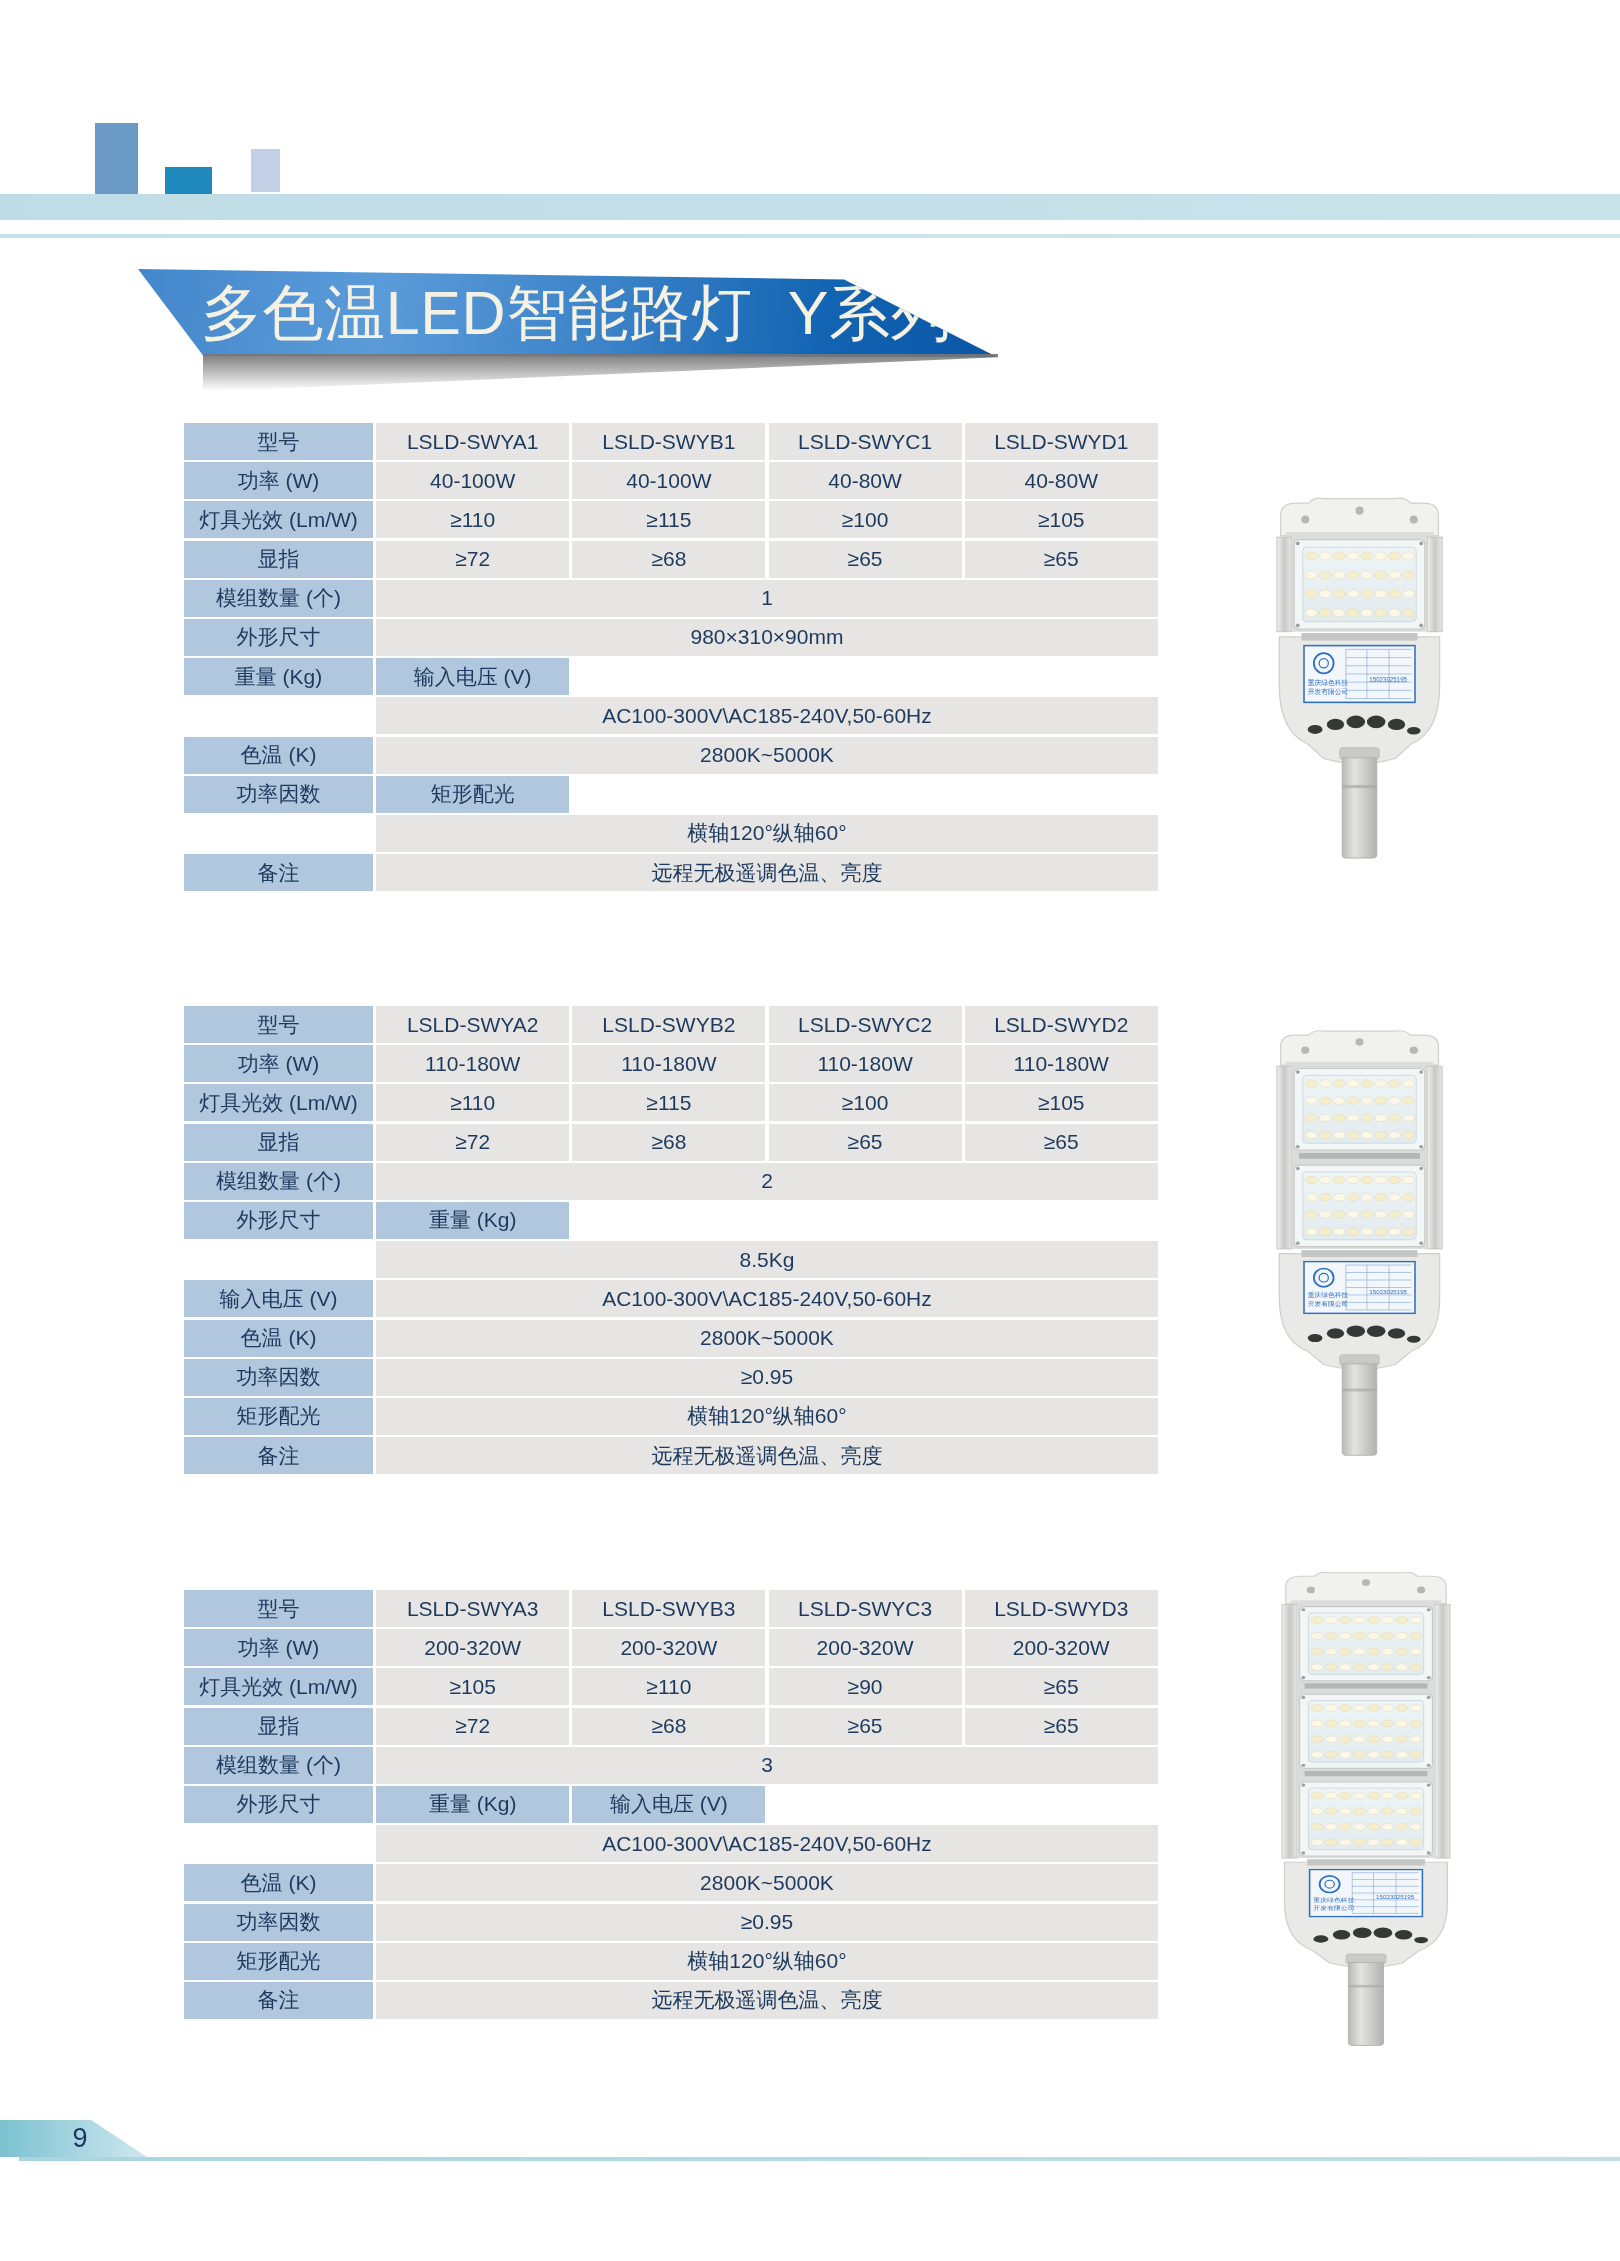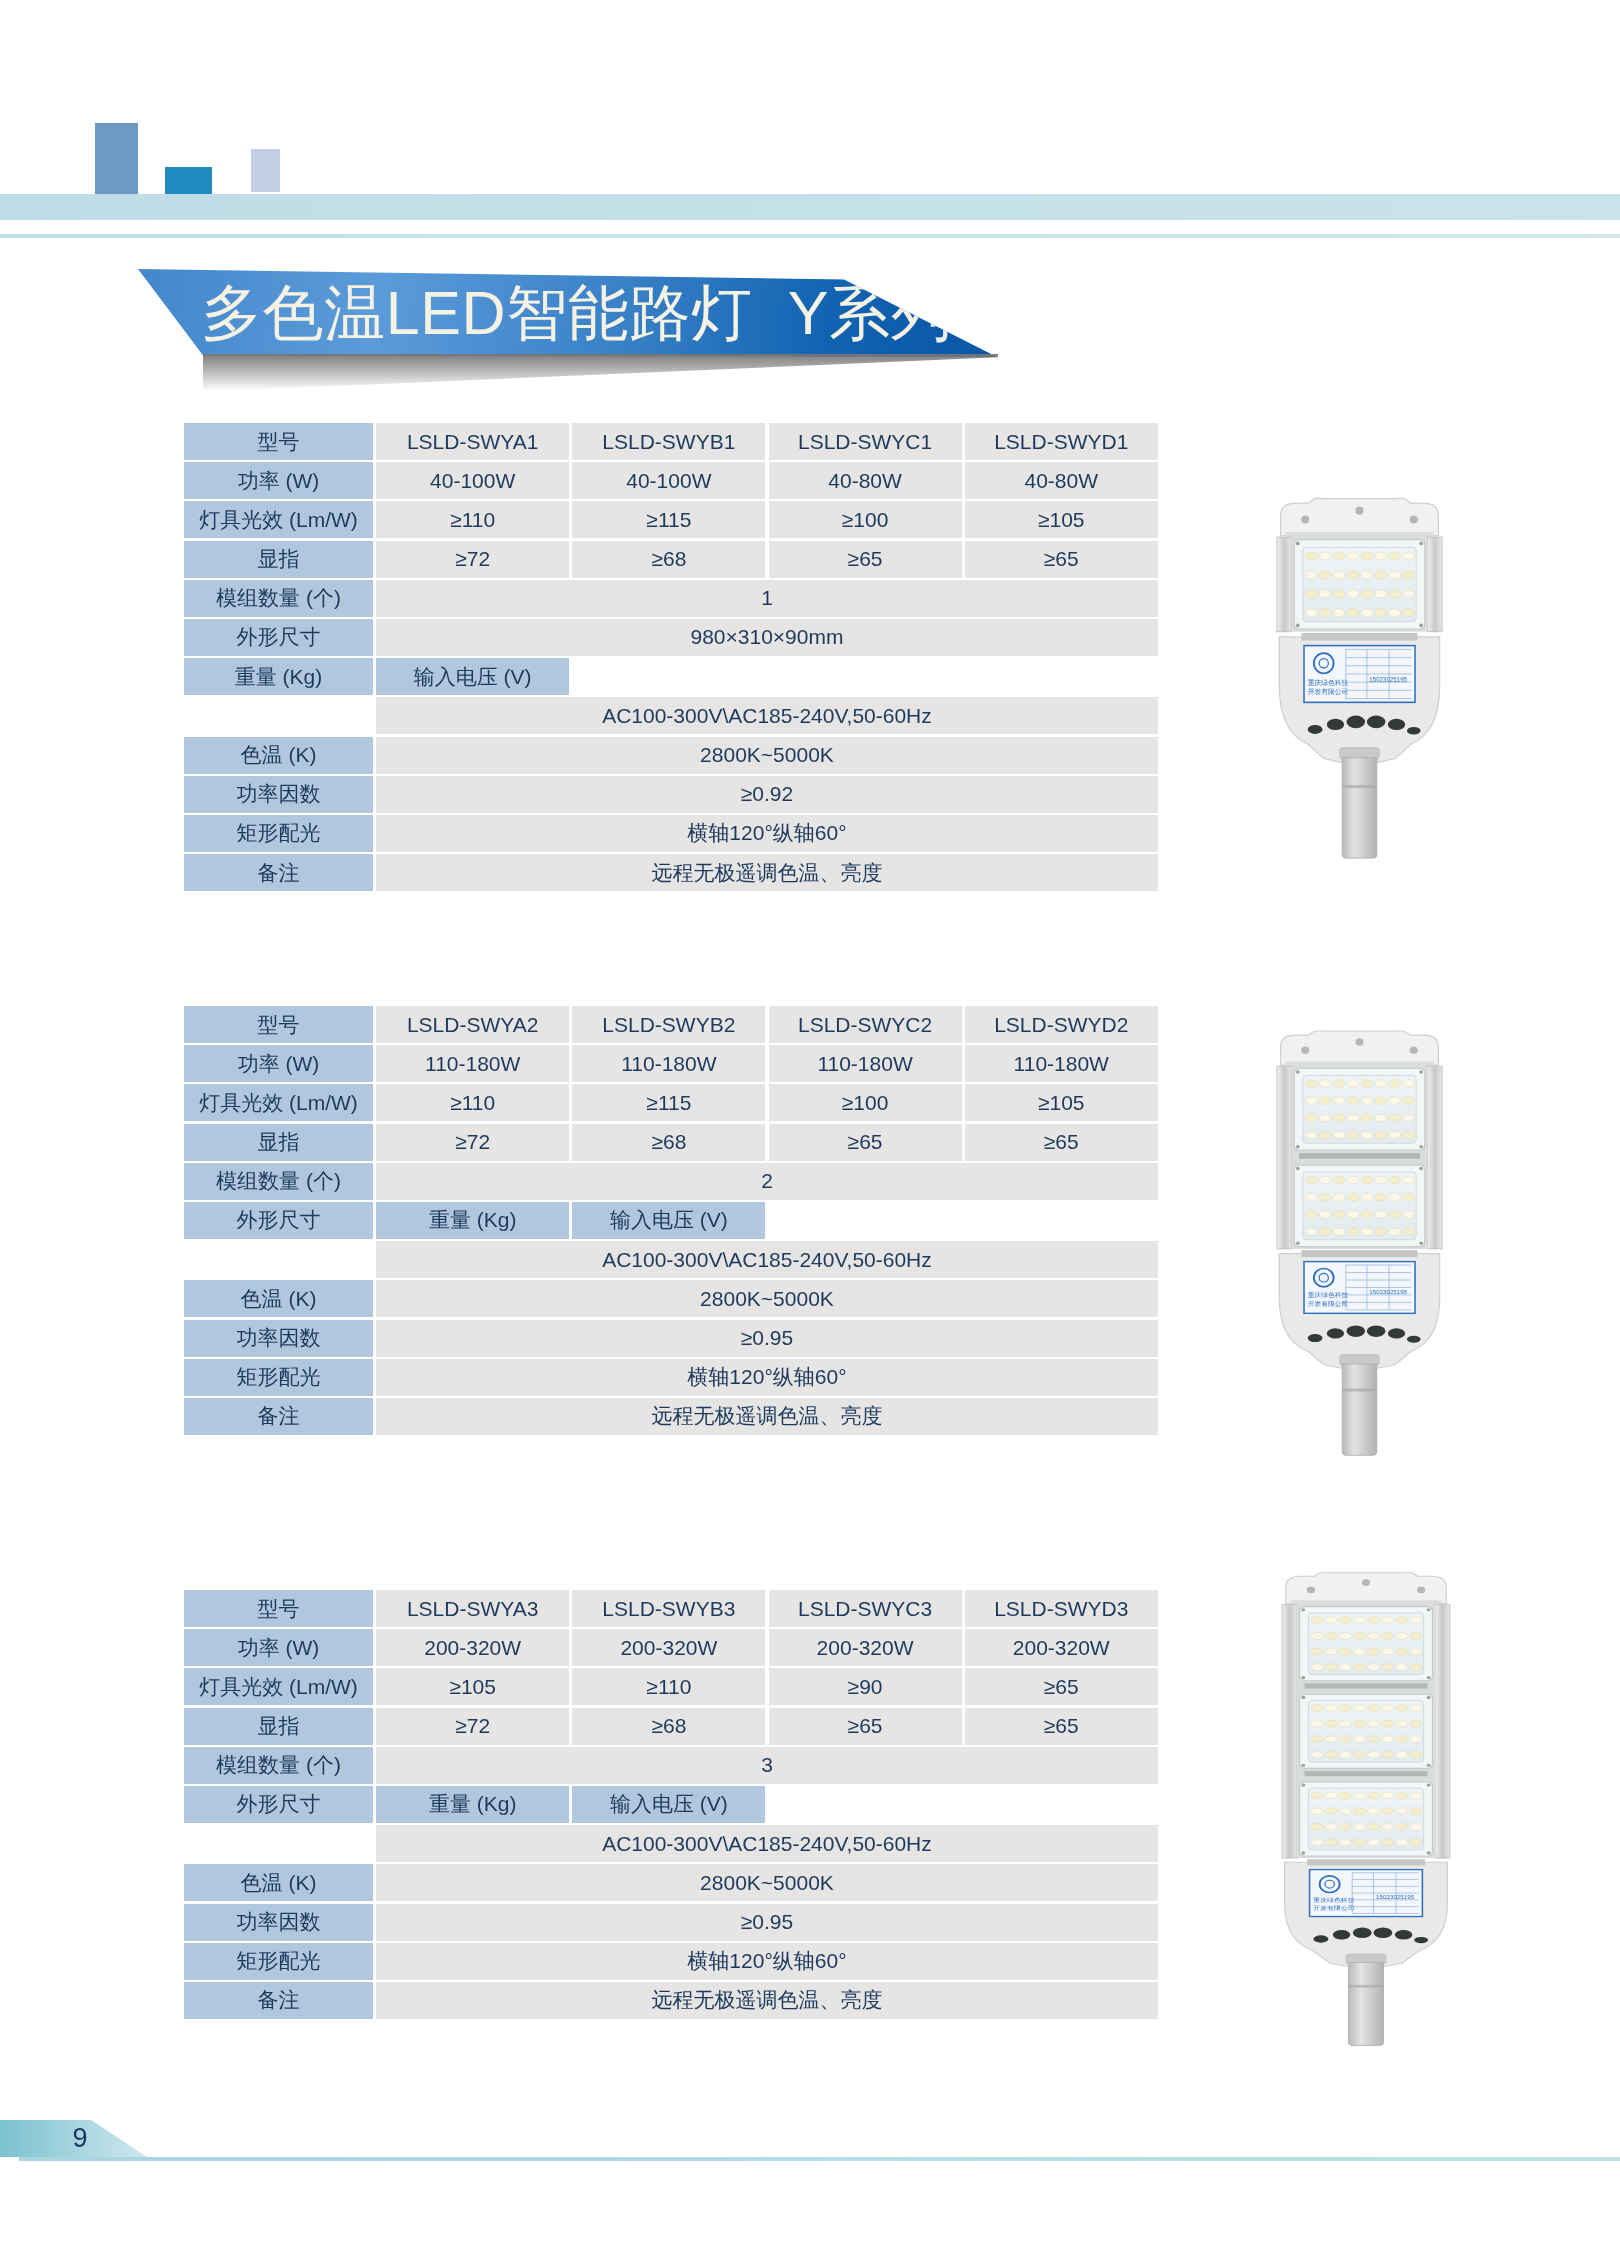--- a/index.html
+++ b/index.html
@@ -102,21 +102,20 @@
     <div class="cell lbl">模组数量 (个)</div>
     <div class="cell val spanv">1</div>
     <div class="cell lbl">外形尺寸</div>
     <div class="cell val spanv">980×310×90mm</div>
     <div class="cell lbl">重量 (Kg)</div>
     <div class="cell lbl">输入电压 (V)</div>
     <div class="cell val spanv">AC100-300V\AC185-240V,50-60Hz</div>
     <div class="cell lbl">色温 (K)</div>
     <div class="cell val spanv">2800K~5000K</div>
     <div class="cell lbl">功率因数</div>
-    <div class="cell val spanv">≥0.92</div>
     <div class="cell lbl">矩形配光</div>
     <div class="cell val spanv">横轴120°纵轴60°</div>
     <div class="cell lbl">备注</div>
     <div class="cell val spanv">远程无极遥调色温、亮度</div>
   </div>
 <div class="spec-table" id="spec-table-1">
     <div class="cell lbl">型号</div>
     <div class="cell val">LSLD-SWYA2</div>
     <div class="cell val">LSLD-SWYB2</div>
     <div class="cell val">LSLD-SWYC2</div>
@@ -133,20 +132,21 @@
     <div class="cell val">≥105</div>
     <div class="cell lbl">显指</div>
     <div class="cell val">≥72</div>
     <div class="cell val">≥68</div>
     <div class="cell val">≥65</div>
     <div class="cell val">≥65</div>
     <div class="cell lbl">模组数量 (个)</div>
     <div class="cell val spanv">2</div>
     <div class="cell lbl">外形尺寸</div>
     <div class="cell lbl">重量 (Kg)</div>
+    <div class="cell val spanv">8.5Kg</div>
     <div class="cell lbl">输入电压 (V)</div>
     <div class="cell val spanv">AC100-300V\AC185-240V,50-60Hz</div>
     <div class="cell lbl">色温 (K)</div>
     <div class="cell val spanv">2800K~5000K</div>
     <div class="cell lbl">功率因数</div>
     <div class="cell val spanv">≥0.95</div>
     <div class="cell lbl">矩形配光</div>
     <div class="cell val spanv">横轴120°纵轴60°</div>
     <div class="cell lbl">备注</div>
     <div class="cell val spanv">远程无极遥调色温、亮度</div>

